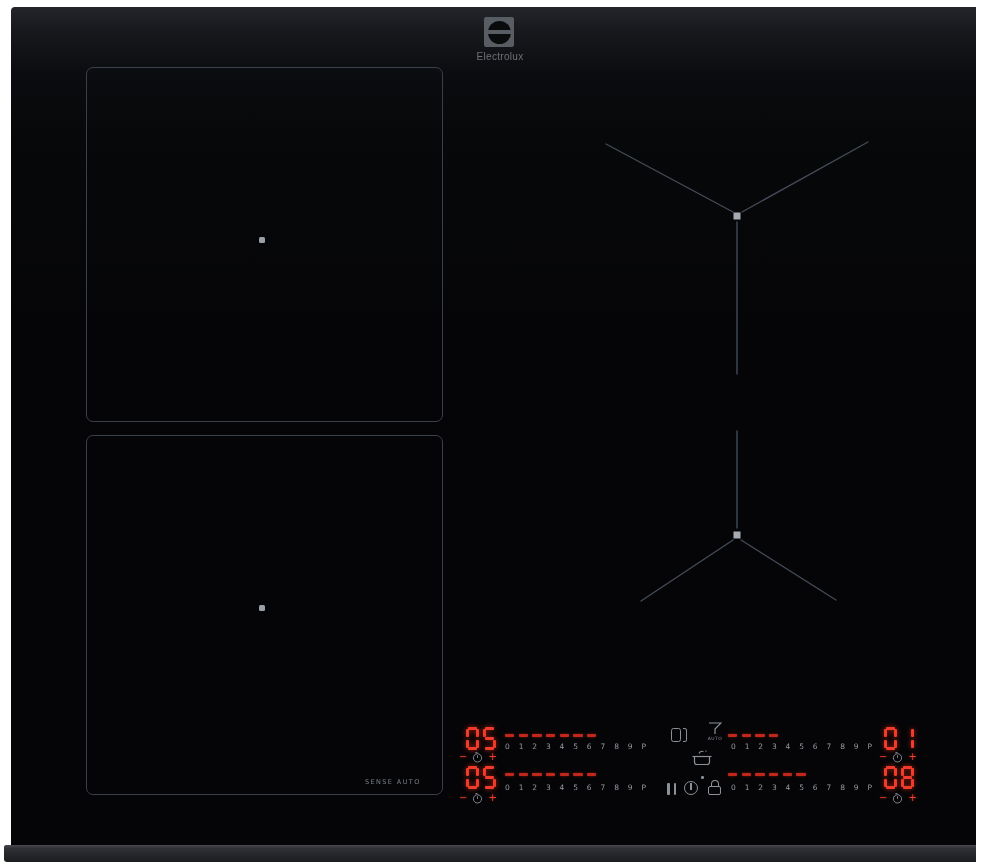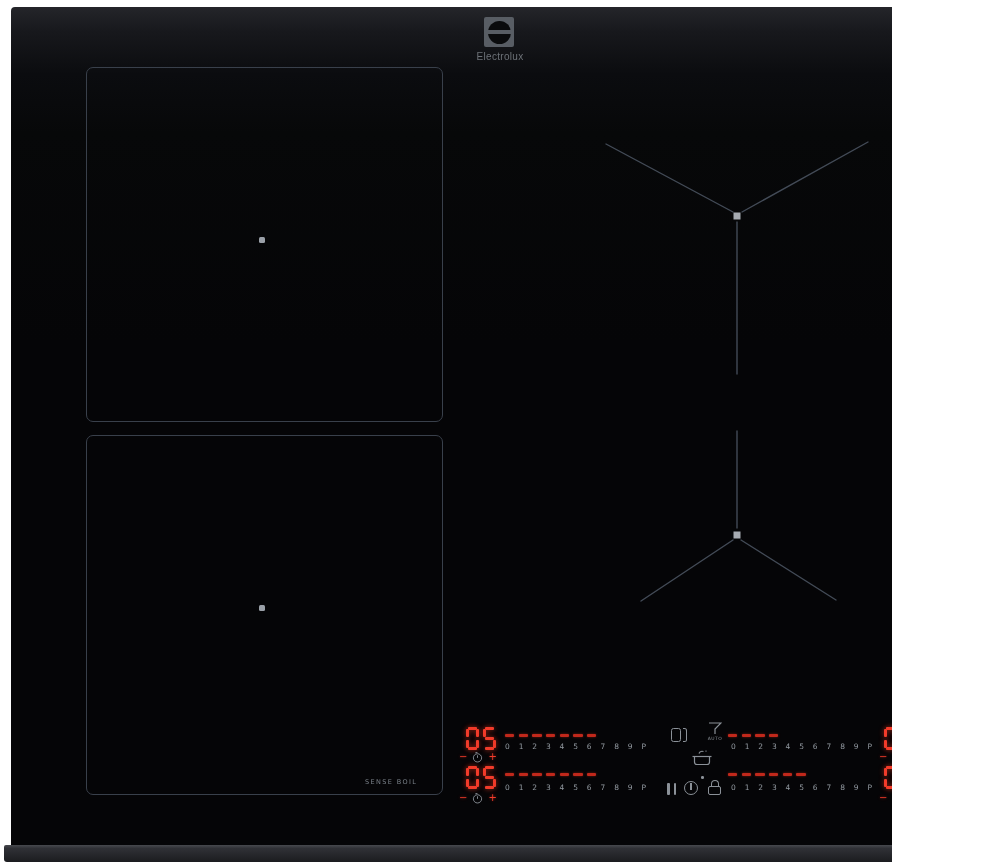--- a/index.html
+++ b/index.html
@@ -1,17 +1,17 @@
 <!DOCTYPE html>
 <html style="--led: #f23b2a; --dash: #c1281b; --icon: #8b9198; --zone: #39404b; --mline: #434b57; --mdot: #a6abb2;"><head>
 <meta charset="utf-8">
 <title>Induction Hob</title>
 <style>
   html,body{margin:0;padding:0;background:#ffffff;font-family:"DejaVu Sans",sans-serif;}
-  .stage{position:relative;width:892px;height:867px;background:#ffffff;overflow:hidden;}
+  .stage{position:relative;width:976px;height:867px;background:#ffffff;overflow:hidden;}
 
   
   .glass{position:absolute;left:11px;top:7px;width:978px;height:838px;
     background:linear-gradient(180deg,#24252a 0%,#17181c 3%,#0b0c0f 8%,#070809 15%,#050507 40%,#050507 100%);
     border-radius:4px 4px 0 0;}
   
   .trim{position:absolute;left:4px;top:845px;width:992px;height:17px;border-radius:2px 2px 3px 3px;
     background:linear-gradient(180deg,#47494e 0%,#303136 20%,#27282c 55%,#1b1c1f 100%);}
 
   
@@ -106,21 +106,21 @@
       <rect x="733.5" y="212.5" width="7" height="7"></rect>
     </g>
     <g>
       <path d="M737,431 L737,528"></path>
       <path d="M733,540 L641,601"></path>
       <path d="M741,540 L836,600"></path>
       <rect x="733.5" y="531.5" width="7" height="7"></rect>
     </g>
   </svg>
 
-  <div class="sense-boil">SENSE BOIL</div>
+  <div class="sense-boil">SENSE AUTO</div>
 
   <div class="sevenseg" style="left:466px;top:727px">
       <span class="dgt">
         <i class="seg sga on"></i>
         <i class="seg sgb on"></i>
         <i class="seg sgc on"></i>
         <i class="seg sgd on"></i>
         <i class="seg sge on"></i>
         <i class="seg sgf on"></i>
       </span>

